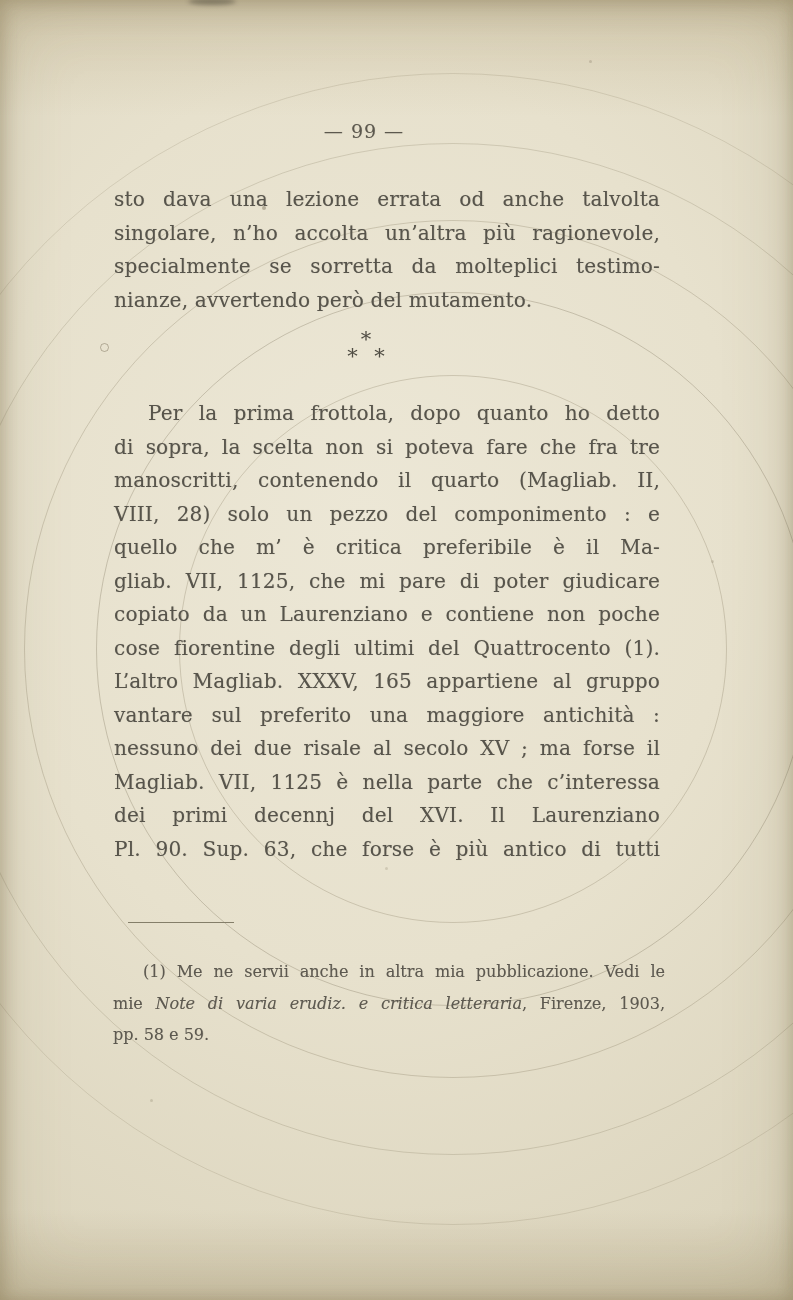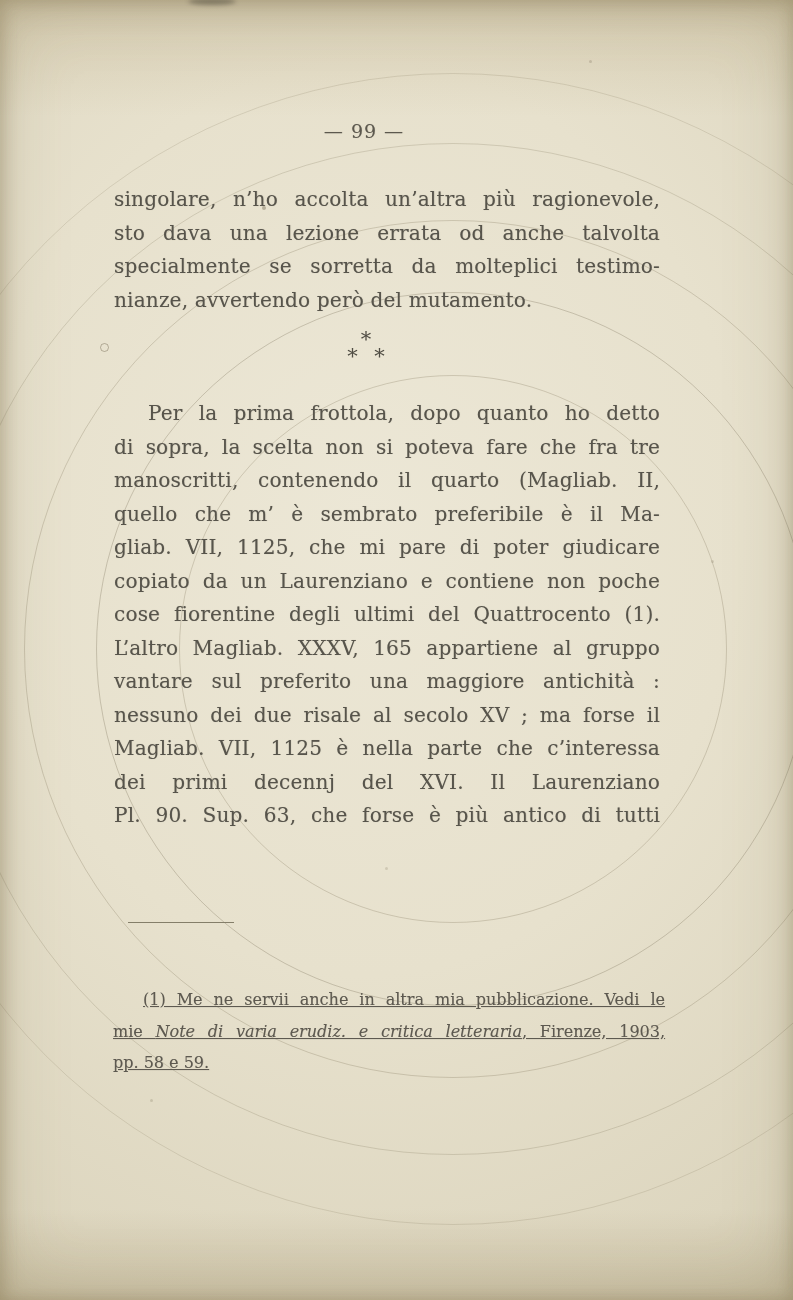--- a/index.html
+++ b/index.html
@@ -78,24 +78,23 @@
     font-size: 21px; line-height: 17px; color: #504d44;
   }
   .asterism .row2 { word-spacing: 10px; }
 
   .fnrule {
     position: absolute; left: 128px; top: 922px; width: 106px; height: 1px;
     background: #847e69;
   }
 
   .footnote {
-    position: absolute; left: 113px; top: 984px; width: 552px;
+    position: absolute; left: 113px; top: 956px; width: 552px;
     font-size: 16px; line-height: 31.5px; color: #5d5950;
     text-shadow: 0.3px 0.3px 0.6px rgba(93,89,80,.32);
-    text-decoration: underline;
   }
   .fline { text-align: justify; text-align-last: justify; }
   .fline.ind { text-indent: 30px; }
   .fline.last { text-align-last: left; }
   .it { font-style: italic; }
 </style>
 </head>
 <body>
 
 <div class="page">
@@ -110,36 +109,37 @@
   <div class="ring-mark"></div>
   <div class="speck sp1"></div>
   <div class="speck sp2"></div>
   <div class="speck sp3"></div>
   <div class="speck sp4"></div>
   <div class="speck sp5"></div>
 
   <div class="pagenum">— 99 —</div>
 
   <div class="par par1 ink">
+    <div class="bline">sto dava una lezione errata od anche talvolta</div>
     <div class="bline">singolare, n’ho accolta un’altra più ragionevole,</div>
-    <div class="bline">sto dava una lezione errata od anche talvolta</div>
     <div class="bline">specialmente se sorretta da molteplici testimo-</div>
     <div class="bline last">nianze, avvertendo però del mutamento.</div>
   </div>
 
   <div class="asterism">
     <div class="row1">*</div>
     <div class="row2">* *</div>
   </div>
 
   <div class="par par2 ink">
     <div class="bline ind">Per la prima frottola, dopo quanto ho detto</div>
     <div class="bline">di sopra, la scelta non si poteva fare che fra tre</div>
     <div class="bline">manoscritti, contenendo il quarto (Magliab. II,</div>
-    <div class="bline">quello che m’ è sembrato preferibile è il Ma-</div>
+    <div class="bline">VIII, 28) solo un pezzo del componimento : e</div>
+    <div class="bline">quello che m’ è critica preferibile è il Ma-</div>
     <div class="bline">gliab. VII, 1125, che mi pare di poter giudicare</div>
     <div class="bline">copiato da un Laurenziano e contiene non poche</div>
     <div class="bline">cose fiorentine degli ultimi del Quattrocento (1).</div>
     <div class="bline">L’altro Magliab. XXXV, 165 appartiene al gruppo</div>
     <div class="bline">vantare sul preferito una maggiore antichità :</div>
     <div class="bline">nessuno dei due risale al secolo XV ; ma forse il</div>
     <div class="bline">Magliab. VII, 1125 è nella parte che c’interessa</div>
     <div class="bline">dei primi decennj del XVI. Il Laurenziano</div>
     <div class="bline">Pl. 90. Sup. 63, che forse è più antico di tutti</div>
   </div>

